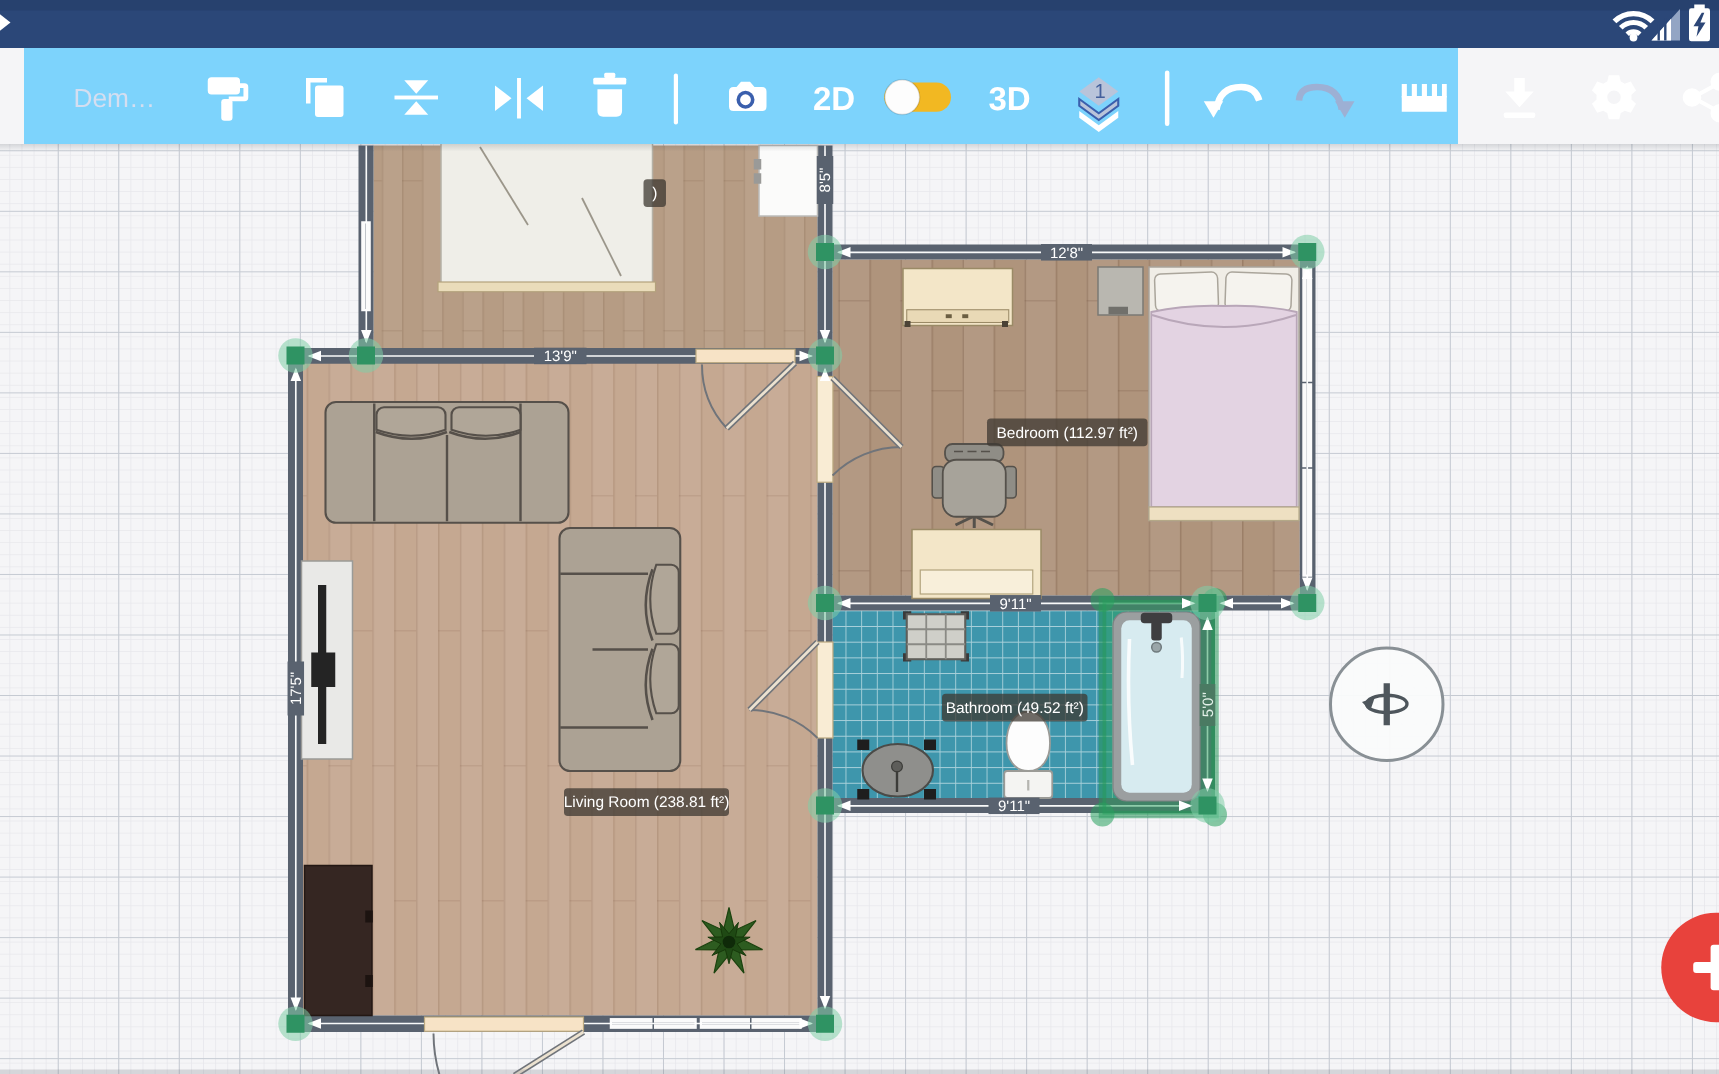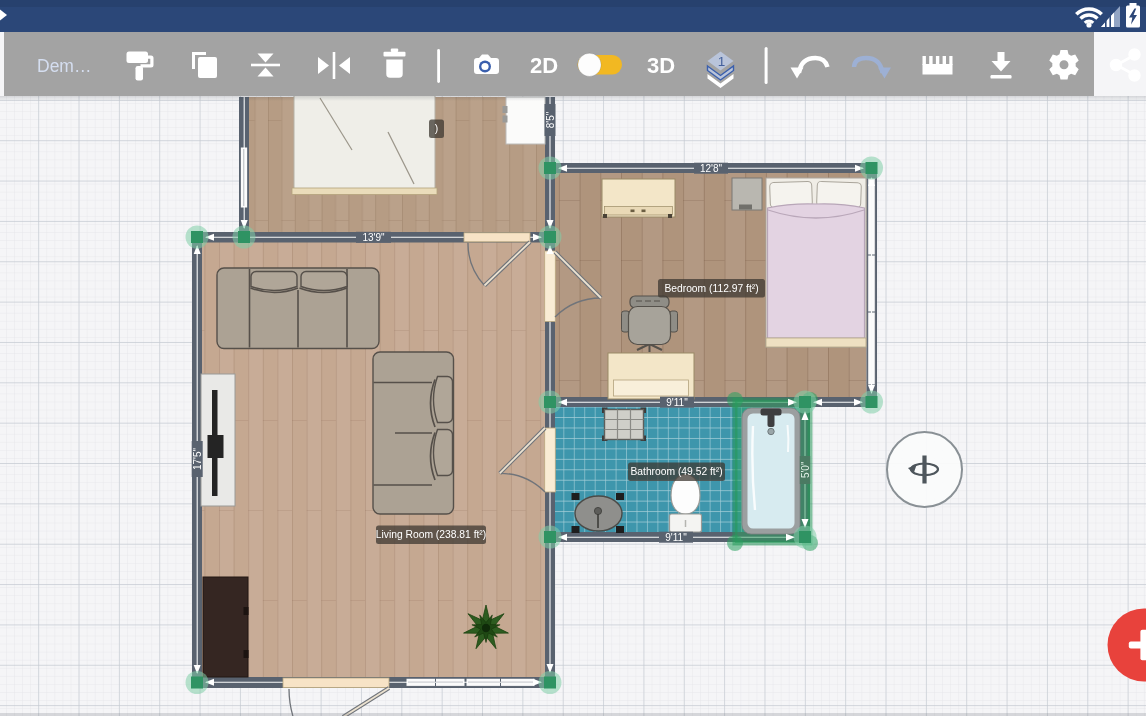--- a/index.html
+++ b/index.html
@@ -1,17 +1,17 @@
 <!DOCTYPE html>
 <html><head>
 <meta charset="utf-8">
 <style>
 html,body{margin:0;padding:0;width:1146px;height:716px;overflow:hidden;background:#f5f5f7;font-family:"Liberation Sans",sans-serif;}
 #status{position:absolute;top:0;left:0;width:1146px;height:32px;background:#2b4778;}
-#toolbar{position:absolute;top:32px;left:4px;width:1090px;height:64px;background:#a3a3a3;}
+#toolbar{position:absolute;top:32px;left:16px;width:956px;height:64px;background:#7dd3fc;}
 #canvas{position:absolute;top:96px;left:0;width:1146px;height:620px;}
 </style>
 </head>
 <body>
 <div id="status">
 <svg width="1146" height="32" xmlns="http://www.w3.org/2000/svg">
 <rect x="0" y="0" width="1146" height="32" fill="#2b4778"></rect>
 <rect x="0" y="0" width="1146" height="7" fill="#27416e"></rect>
 <polygon points="0,9.5 7,15 0,20.5" fill="#fff"></polygon>
 <g fill="none" stroke="#fff">

